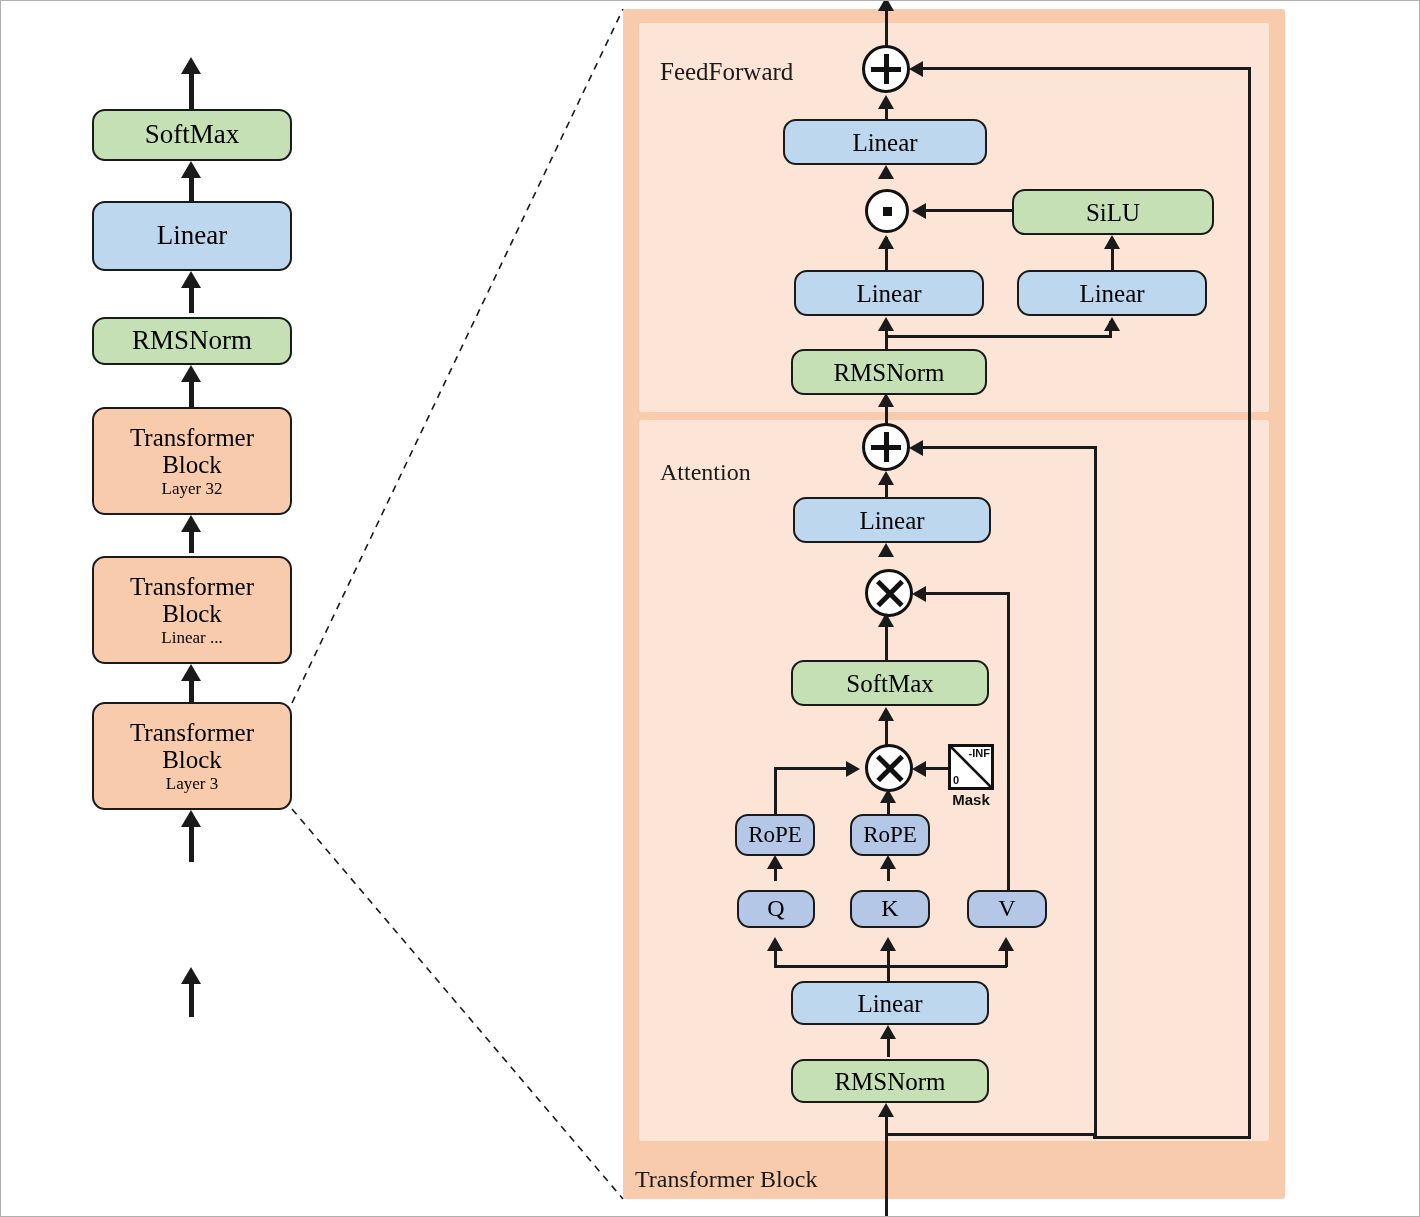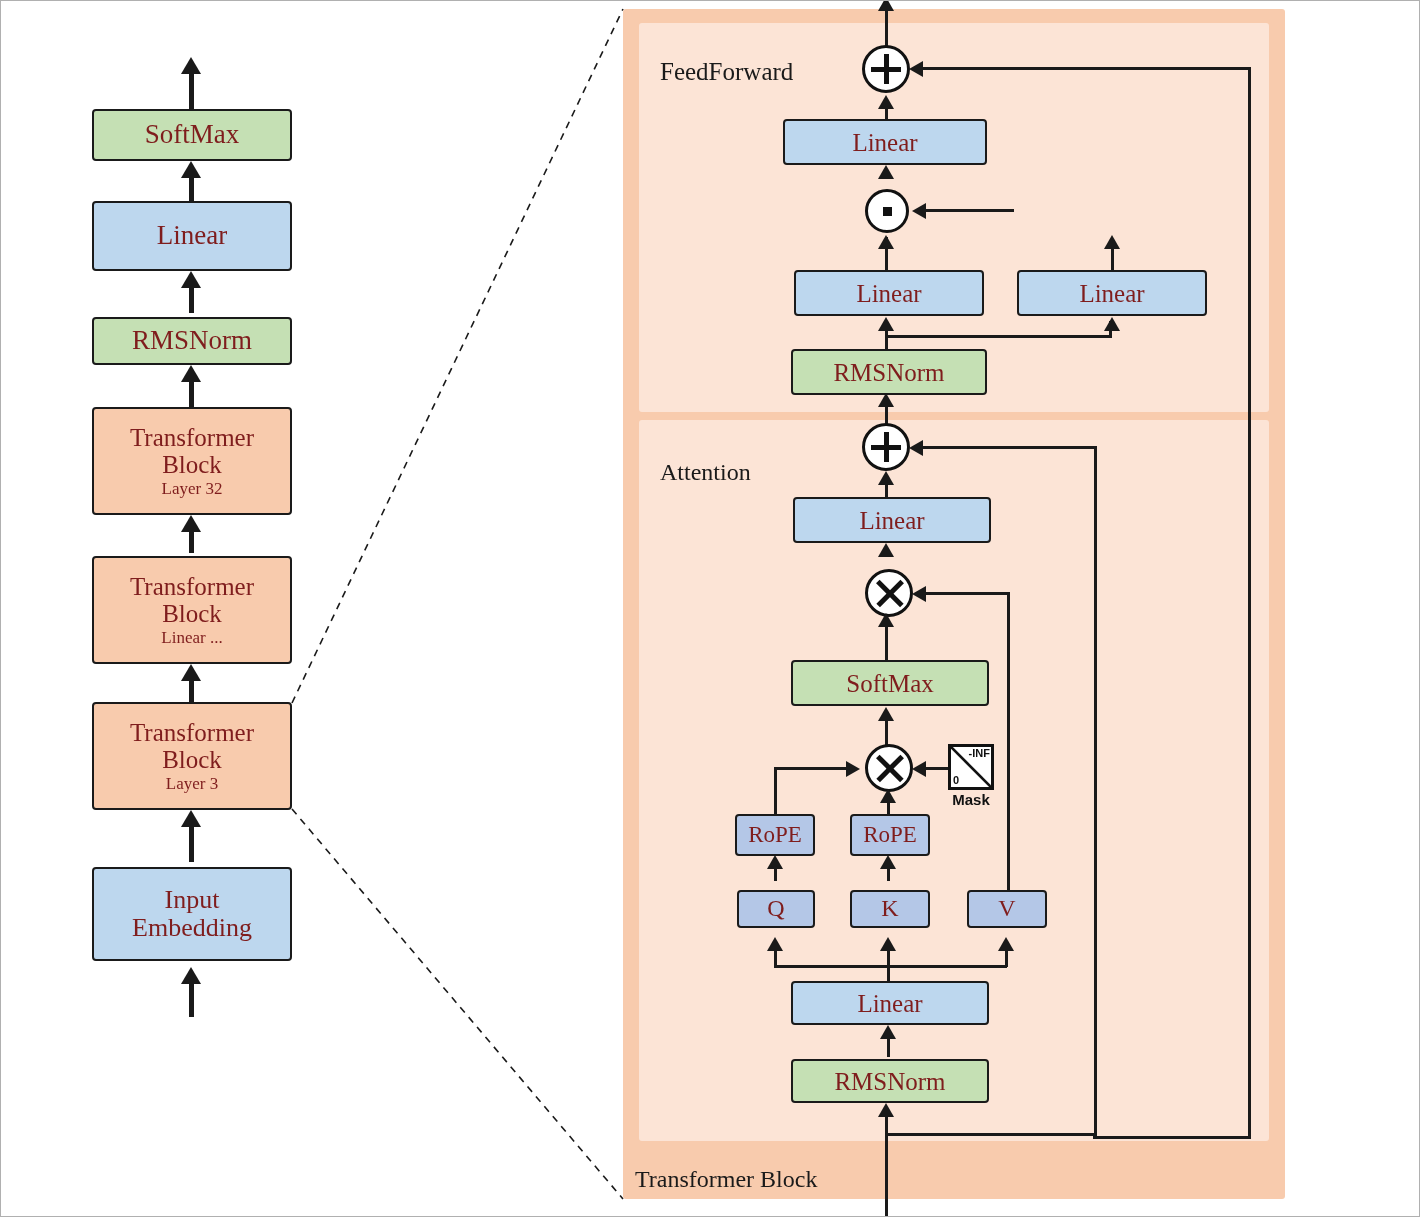--- a/index.html
+++ b/index.html
@@ -12,27 +12,27 @@
     border:1px solid #b0b0b0;
     box-sizing:border-box;
     overflow:hidden;
   }
 
   
   .node{
     position:absolute;
     box-sizing:border-box;
     border:2.5px solid #1a1a1a;
-    border-radius:4px;
+    border-radius:13px;
     display:flex;
     flex-direction:column;
     align-items:center;
     justify-content:center;
     text-align:center;
-    color:#7f1d1d;
+    color:#000000;
     line-height:1.08;
     font-family:"Liberation Serif", serif;
   }
   .blue  {background:#bdd7ee;}
   .blue2 {background:#b4c7e7;}
   .green {background:#c5e0b4;}
   .peach {background:#f8cbad;}
 
   .sub{font-size:17px;margin-top:2px;}
 
@@ -153,23 +153,20 @@
   <div class="ah ah-up-b" style="left:180px;top:663px;"></div>
 
   <div class="node peach" style="left:91px;top:701px;width:200px;height:108px;font-size:25px;">
     <span style="display:block;width:140px;">Transformer Block</span>
     <span class="sub">Layer 3</span>
   </div>
 
   <div class="ln lnv-b" style="left:188px;top:815px;height:46px;"></div>
   <div class="ah ah-up-b" style="left:180px;top:809px;"></div>
 
-  <div class="node blue" style="left:91px;top:866px;width:200px;height:94px;font-size:26px;">
-    <span style="display:block;width:150px;">Input Embedding</span>
-  </div>
 
   <div class="ln lnv-b" style="left:188px;top:972px;height:44px;"></div>
   <div class="ah ah-up-b" style="left:180px;top:966px;"></div>
 
   <svg class="leader" style="left:0;top:0;width:1420px;height:1217px;pointer-events:none;">
     <line x1="291" y1="702" x2="622" y2="8" stroke="#1a1a1a" stroke-width="1.6" stroke-dasharray="7,6"></line>
     <line x1="291" y1="808" x2="622" y2="1198" stroke="#1a1a1a" stroke-width="1.6" stroke-dasharray="7,6"></line>
   </svg>
 
   <div class="panel panel-outer" style="left:622px;top:8px;width:662px;height:1190px;"></div>
@@ -207,20 +204,23 @@
   <div class="ln lnv" style="left:884px;top:236px;height:24px;"></div>
   <div class="ah ah-up" style="left:877px;top:164px;transform:rotate(0deg);"></div>
 
   <div class="op" style="left:864px;top:188px;width:44px;height:44px;">
     <div class="op-dot" style="left:14.5px;top:14.5px;width:9px;height:9px;"></div>
   </div>
 
   <div class="ln lnh" style="left:925px;top:208px;width:88px;"></div>
   <div class="ah ah-left" style="left:911px;top:202px;"></div>
 
+  <div class="node green" style="left:1011px;top:188px;width:202px;height:46px;font-size:25px;">
+    <span>SiLU</span>
+  </div>
 
   <div class="ln lnv" style="left:884px;top:240px;height:32px;"></div>
   <div class="ah ah-up" style="left:877px;top:234px;"></div>
 
   <div class="node blue" style="left:793px;top:269px;width:190px;height:46px;font-size:25px;">
     <span>Linear</span>
   </div>
 
   <div class="ln lnv" style="left:1110px;top:240px;height:32px;"></div>
   <div class="ah ah-up" style="left:1103px;top:234px;"></div>

